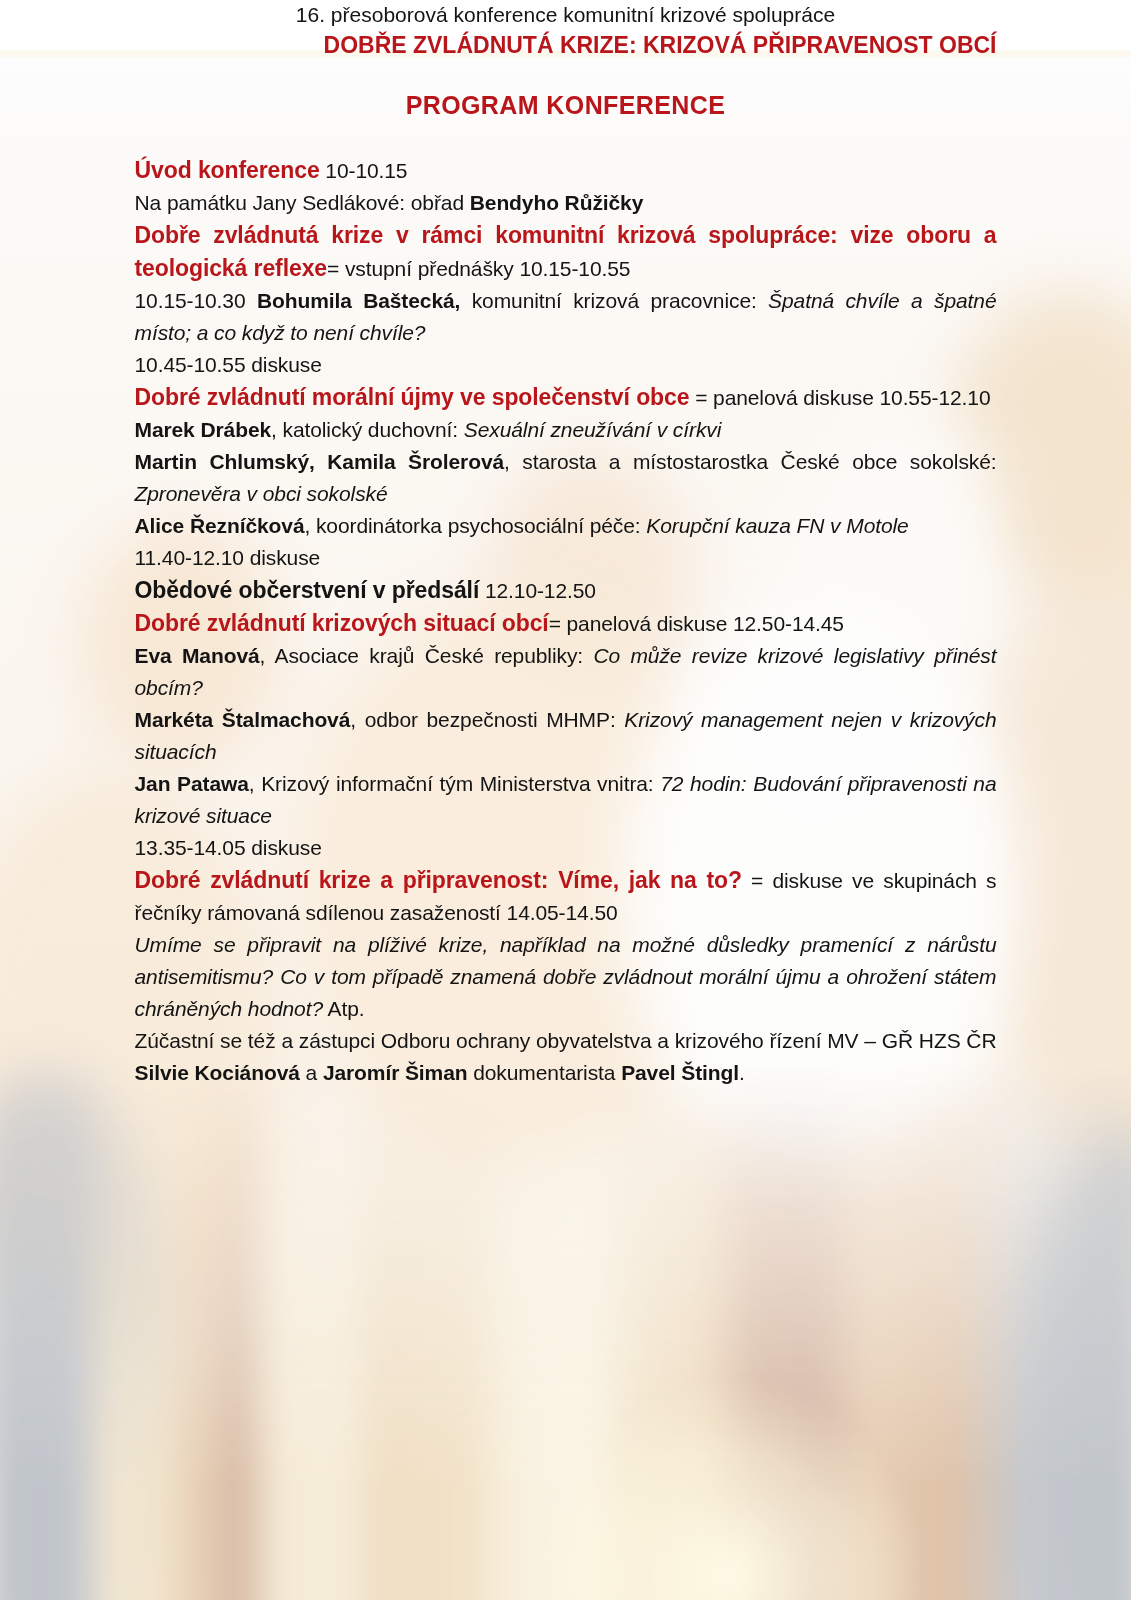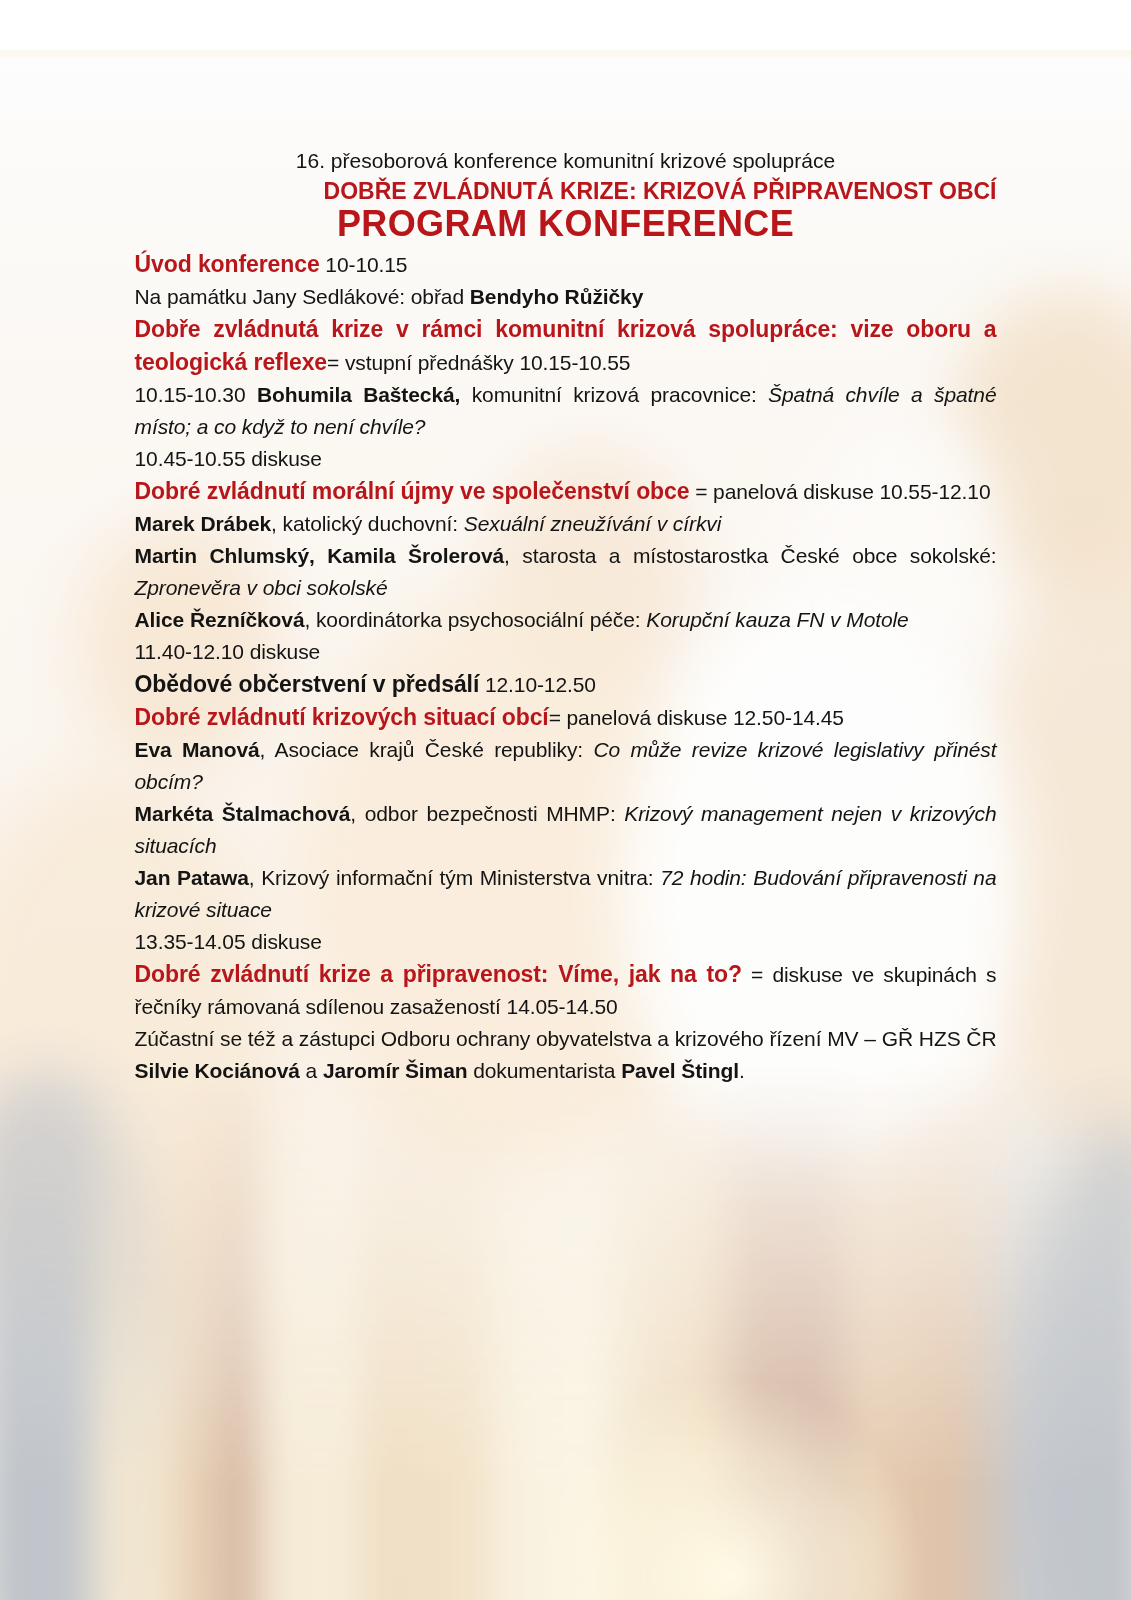--- a/index.html
+++ b/index.html
@@ -55,26 +55,26 @@
       #a9b0b9 91%, #a6adb6 100%);
     filter:blur(11px);opacity:.9;
     -webkit-mask-image:linear-gradient(180deg,rgba(0,0,0,0) 0%,rgba(0,0,0,.5) 38%,#000 72%);
     mask-image:linear-gradient(180deg,rgba(0,0,0,0) 0%,rgba(0,0,0,.5) 38%,#000 72%);}
   .photo-glow{position:absolute;left:540px;top:1330px;width:380px;height:280px;
     background:radial-gradient(ellipse at 50% 70%,rgba(255,250,222,.98) 0%,rgba(255,247,216,.55) 45%,rgba(255,247,216,0) 72%);
     filter:blur(5px);}
   .photo-veil{position:absolute;inset:0;background:rgba(255,255,255,.28);}
 
   
-  .content{position:relative;z-index:2;width:862px;margin:0 auto;padding-top:146px;}
+  .content{position:relative;z-index:2;width:862px;margin:0 auto;}
   .hdr-line{text-align:center;font-size:21px;line-height:30px;color:var(--ink);}
   .hdr-main{text-align:right;font-size:23px;line-height:31px;font-weight:bold;color:var(--red);}
-  .program-title{text-align:center;font-size:36px;line-height:34px;font-weight:bold;color:var(--red);letter-spacing:.4px;}
+  .program-title{text-align:center;font-size:25px;line-height:34px;font-weight:bold;color:var(--red);margin-top:27px;letter-spacing:.4px;}
   .sec{}
-  .sec-first{margin-top:7px;}
+  .sec-first{margin-top:32px;}
   .para{font-size:21px;line-height:32px;text-align:justify;letter-spacing:-.1px;}
   .para .red-bold{color:var(--red);font-weight:bold;font-size:23px;}
   .para .black-bold{font-weight:bold;font-size:23px;}
   .para .bold{font-weight:bold;}
   .para .italic{font-style:italic;}
   .para .normal{}
 </style>
 </head>
 <body>
 
@@ -132,18 +132,19 @@
     <section class="sec">
       <p class="para"><span class="red-bold">Dobré zvládnutí krizových situací obcí</span><span class="normal">= panelová diskuse 12.50-14.45</span></p>
       <p class="para"><span class="bold">Eva Manová</span><span class="normal">, Asociace krajů České republiky: </span><span class="italic">Co může revize krizové legislativy přinést obcím?</span></p>
       <p class="para"><span class="bold">Markéta Štalmachová</span><span class="normal">, odbor bezpečnosti MHMP: </span><span class="italic">Krizový management nejen v krizových situacích</span></p>
       <p class="para"><span class="bold">Jan Patawa</span><span class="normal">, Krizový informační tým Ministerstva vnitra: </span><span class="italic">72 hodin: Budování připravenosti na krizové situace</span></p>
       <p class="para"><span class="normal">13.35-14.05 diskuse</span></p>
     </section>
 
     <section class="sec">
       <p class="para"><span class="red-bold">Dobré zvládnutí krize a připravenost: Víme, jak na to?</span><span class="normal"> = diskuse ve skupinách s řečníky rámovaná sdílenou zasažeností 14.05-14.50</span></p>
+      <p class="para"><span class="italic">Umíme se připravit na plíživé krize, například na možné důsledky pramenící z nárůstu antisemitismu? Co v tom případě znamená dobře zvládnout morální újmu a ohrožení státem chráněných hodnot?</span><span class="normal"> Atp.</span></p>
       <p class="para"><span class="normal">Zúčastní se též a zástupci Odboru ochrany obyvatelstva a krizového řízení MV – GŘ HZS ČR </span><span class="bold">Silvie Kociánová</span><span class="normal"> a </span><span class="bold">Jaromír Šiman</span><span class="normal"> dokumentarista </span><span class="bold">Pavel Štingl</span><span class="normal">.</span></p>
     </section>
 
 
   </div>
 </div>
 
 </body></html>

